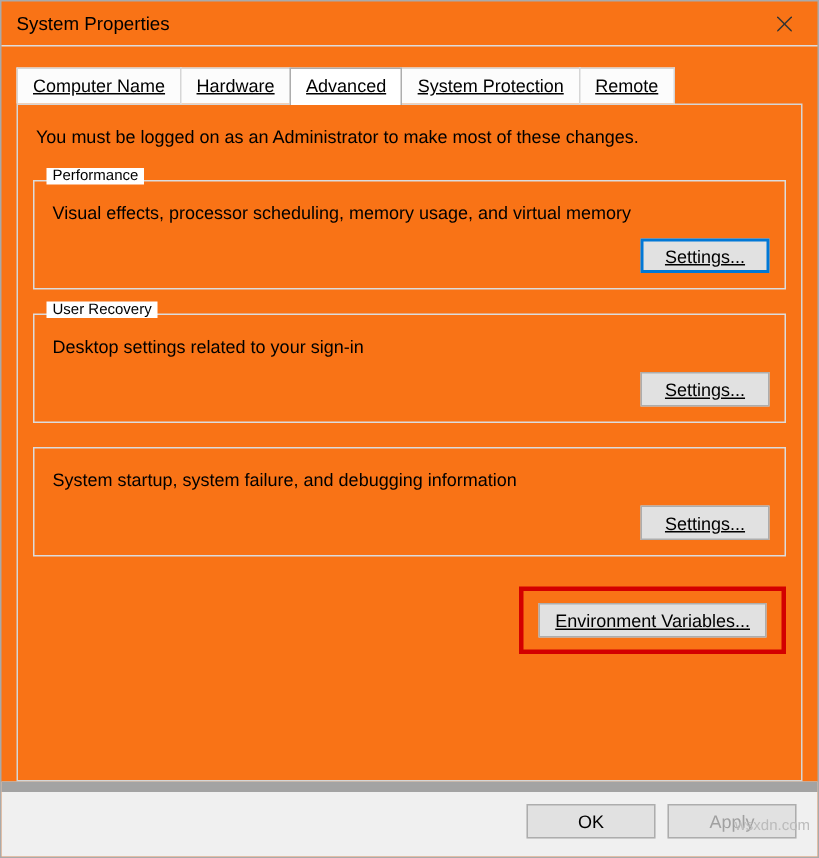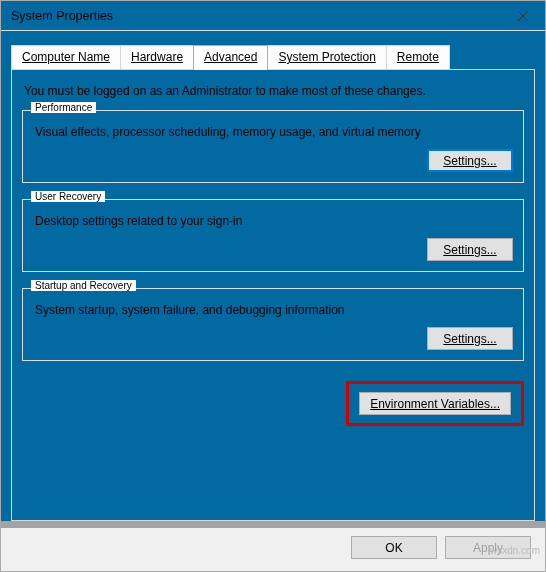--- a/index.html
+++ b/index.html
@@ -11,21 +11,21 @@
     color: #000;
     width: 546px;
     height: 572px;
     overflow: hidden;
     position: relative;
   }
   .window {
     width: 546px;
     height: 572px;
     border: 1px solid #aaa;
-    background: #0369a1;
+    background: #f97316;
     display: flex;
     flex-direction: column;
   }
   .titlebar {
     display: flex;
     align-items: center;
     justify-content: space-between;
     height: 30px;
     padding: 0 0 0 10px;
     border-bottom: 1px solid #ddd;
@@ -60,21 +60,21 @@
     padding-bottom: 6px;
     margin-bottom: -1px;
   }
   .tab:not(.active) { background: #fcfcfc; }
   .tab-panel {
     border: 1px solid #d6d6d6;
     margin: 0 10px;
     padding: 12px 10px 14px 10px;
     flex: 1 1 auto;
   }
-  .admin-note { margin: 2px 2px 12px 2px; color: #000; }
+  .admin-note { margin: 2px 2px 22px 2px; color: #000; }
   .groupbox {
     border: 1px solid #dcdcdc;
     margin: 10px 0 16px 0;
     padding: 10px 10px 10px 10px;
     position: relative;
   }
   .groupbox-title {
     position: absolute;
     top: -9px; left: 8px;
     background: #fff;
@@ -176,21 +176,20 @@
 
     <fieldset class="groupbox">
       <span class="groupbox-title">User Recovery</span>
       <div class="groupbox-desc">Desktop settings related to your sign-in</div>
       <div class="btn-row">
         <button class="btn">Settings...</button>
       </div>
     </fieldset>
 
     <fieldset class="groupbox">
-      <span class="groupbox-title">Startup and Recovery</span>
       <div class="groupbox-desc">System startup, system failure, and debugging information</div>
       <div class="btn-row">
         <button class="btn">Settings...</button>
       </div>
     </fieldset>
 
     <div class="btn-row">
       <div class="env-highlight">
         <button class="env-btn">Environment Variables...</button>
       </div>

